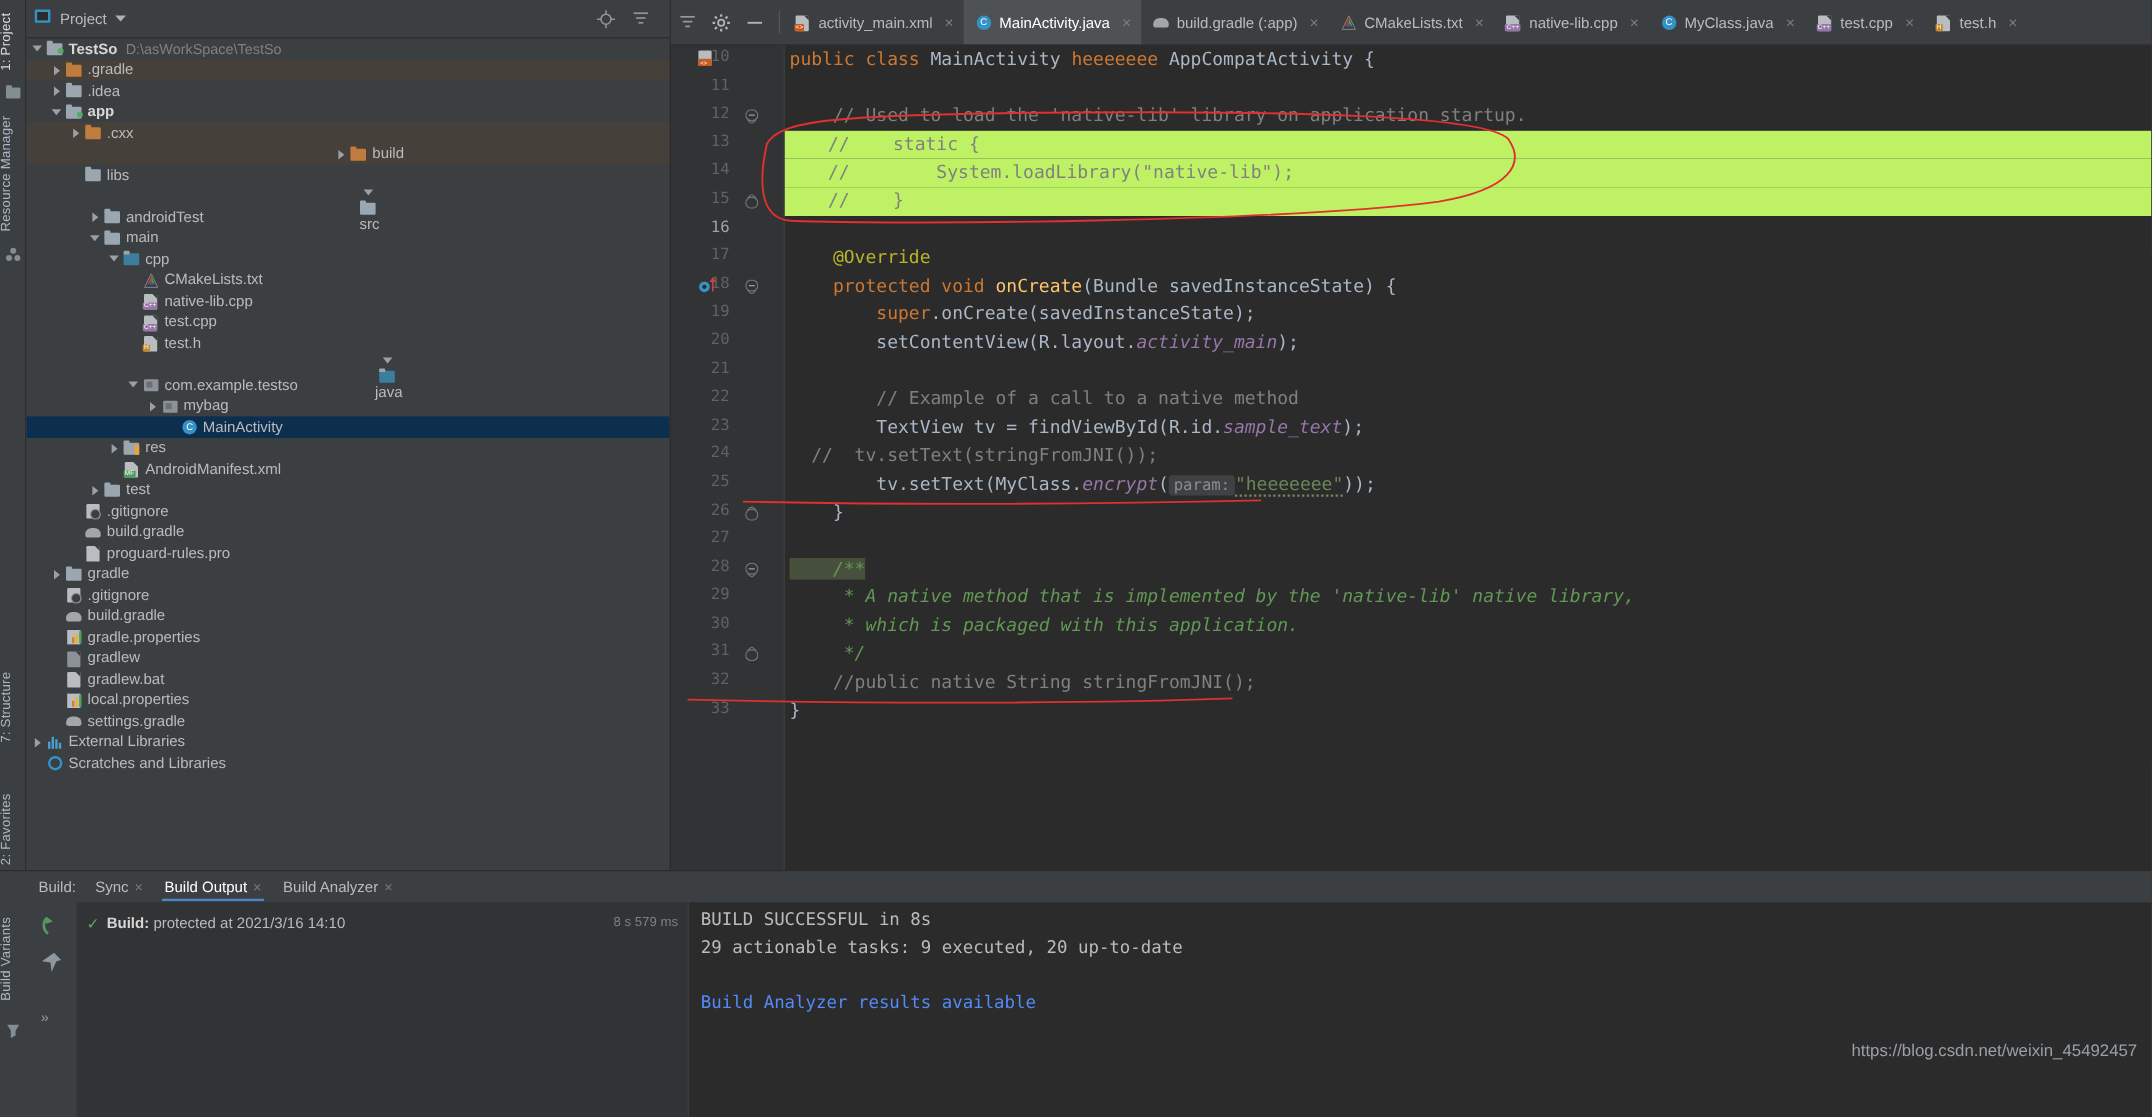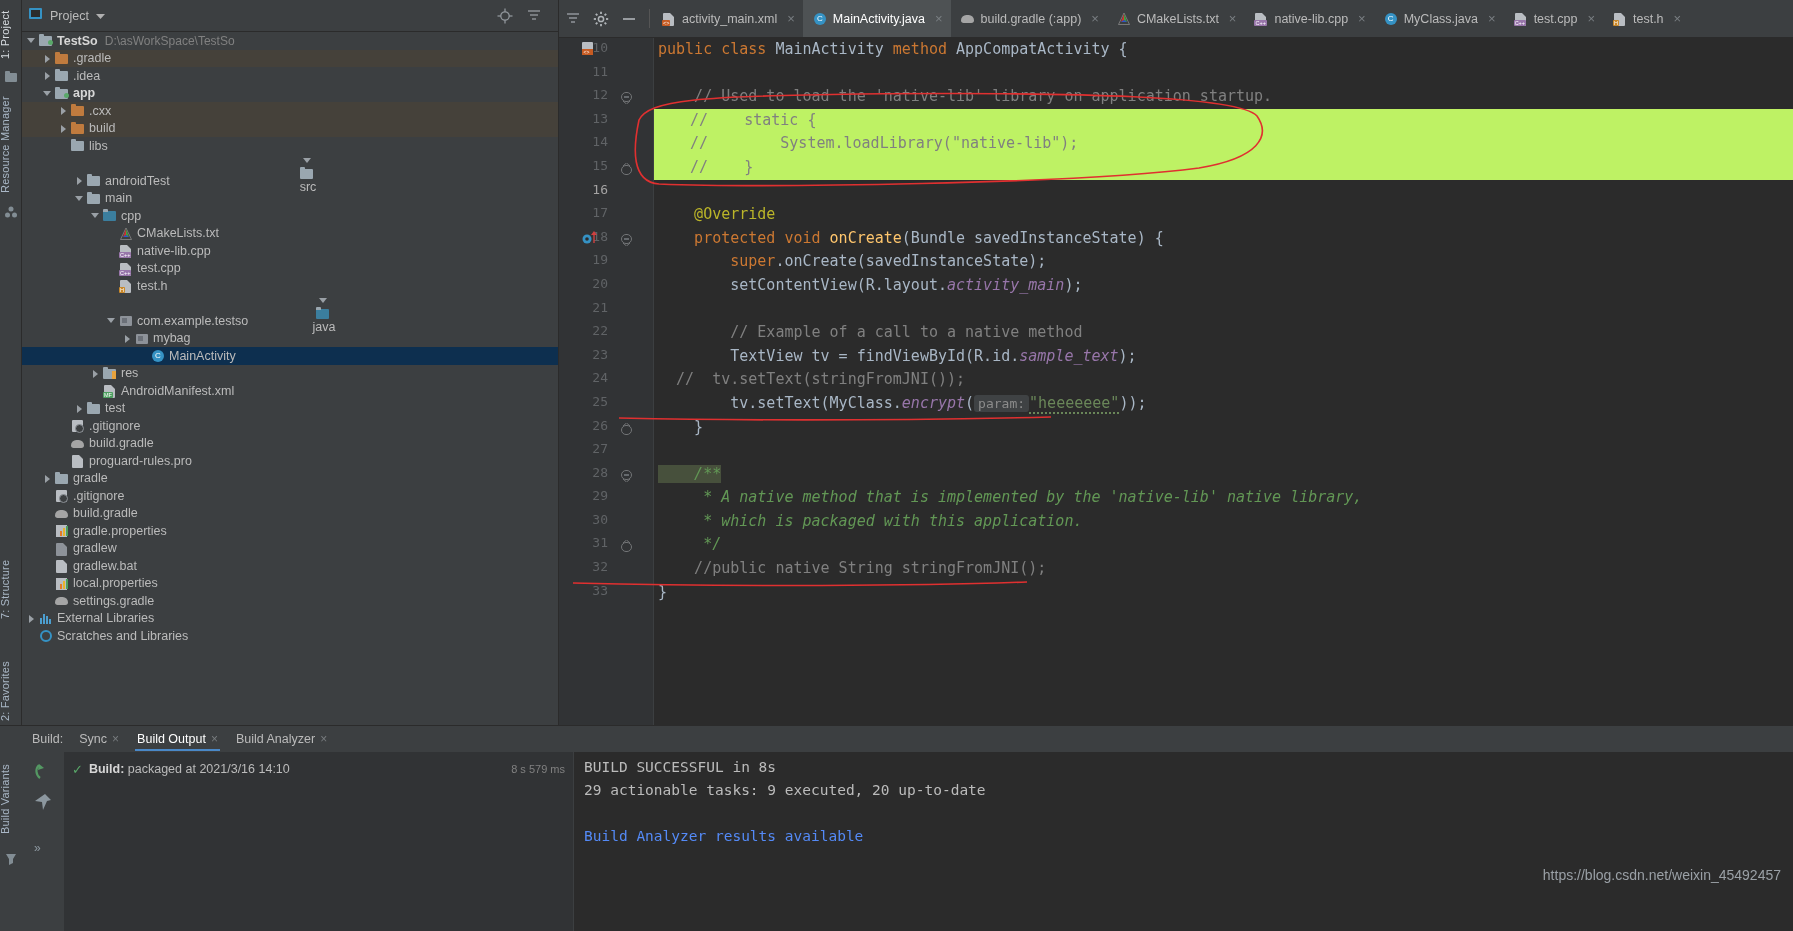--- a/index.html
+++ b/index.html
@@ -290,21 +290,21 @@
           </span>
           <span class="lbl b">app</span>
         </div>
         <div class="row alt" style="padding-left: 36px;">
           <span class="arrow r"></span>
           <span class="ico">
             <span class="fold-o"></span>
           </span>
           <span class="lbl">.cxx</span>
         </div>
-        <div class="row alt" style="padding-left: 36px;">
+        <div class="row alt" style="padding-left: 36px; justify-content: center;">
           <span class="arrow r"></span>
           <span class="ico">
             <span class="fold-o"></span>
           </span>
           <span class="lbl">build</span>
         </div>
         <div class="row" style="padding-left: 36px;">
           <span class="arrow "></span>
           <span class="ico">
             <span class="fold"></span>
@@ -749,21 +749,21 @@
             </div>
             <div class="gl">
               <span class="num">33</span>
             </div>
           </div>
       </div>
       <div class="gutter-sep"></div>
 
       <div class="codearea" id="codearea">
 
-        <div class="cl"><span class="k">public class </span><span class="pl">MainActivity </span><span class="k">method </span><span class="pl">AppCompatActivity {</span></div>
+        <div class="cl"><span class="k">public class </span><span class="pl">MainActivity </span><span class="k">heeeeeee </span><span class="pl">AppCompatActivity {</span></div>
         <div class="cl"></div>
         <div class="cl"><span class="cm">    // Used to load the 'native-lib' library on application startup.</span></div>
         <div class="cl sel-bg"><span class="cm">//    static {</span></div>
         <div class="cl sel-bg"><span class="cm">//        System.loadLibrary("native-lib");</span></div>
         <div class="cl sel-bg"><span class="cm">//    }</span></div>
         <div class="cl"></div>
         <div class="cl"><span class="an">    @Override</span></div>
         <div class="cl"><span class="k">    protected void </span><span class="fn">onCreate</span><span class="pl">(Bundle savedInstanceState) {</span></div>
         <div class="cl"><span class="k">        super</span><span class="pl">.onCreate(savedInstanceState);</span></div>
         <div class="cl"><span class="pl">        setContentView(R.layout.</span><span class="fld">activity_main</span><span class="pl">);</span></div>
@@ -834,21 +834,21 @@
         <svg width="16" height="16">
             <text x="1" y="12" font-size="12" fill="#9aa7b0" font-family="Liberation Sans">»</text>
           </svg>
       </div>
     </div>
 
     <div class="blist">
       <div class="brow">
         <span class="chk">✓</span>
         <span class="lbl2"><b>Build:</b>
-        <span>packaged</span>
+        <span>protected</span>
         <span>at 2021/3/16 14:10</span></span>
         <span class="dur">8 s 579 ms</span>
       </div>
     </div>
 
     <div class="bconsole">
       <div class="ln">BUILD SUCCESSFUL in 8s</div>
       <div class="ln">29 actionable tasks: 9 executed, 20 up-to-date</div>
       <div class="ln"></div>
       <div class="ln"><span class="link">Build Analyzer results available</span></div>

